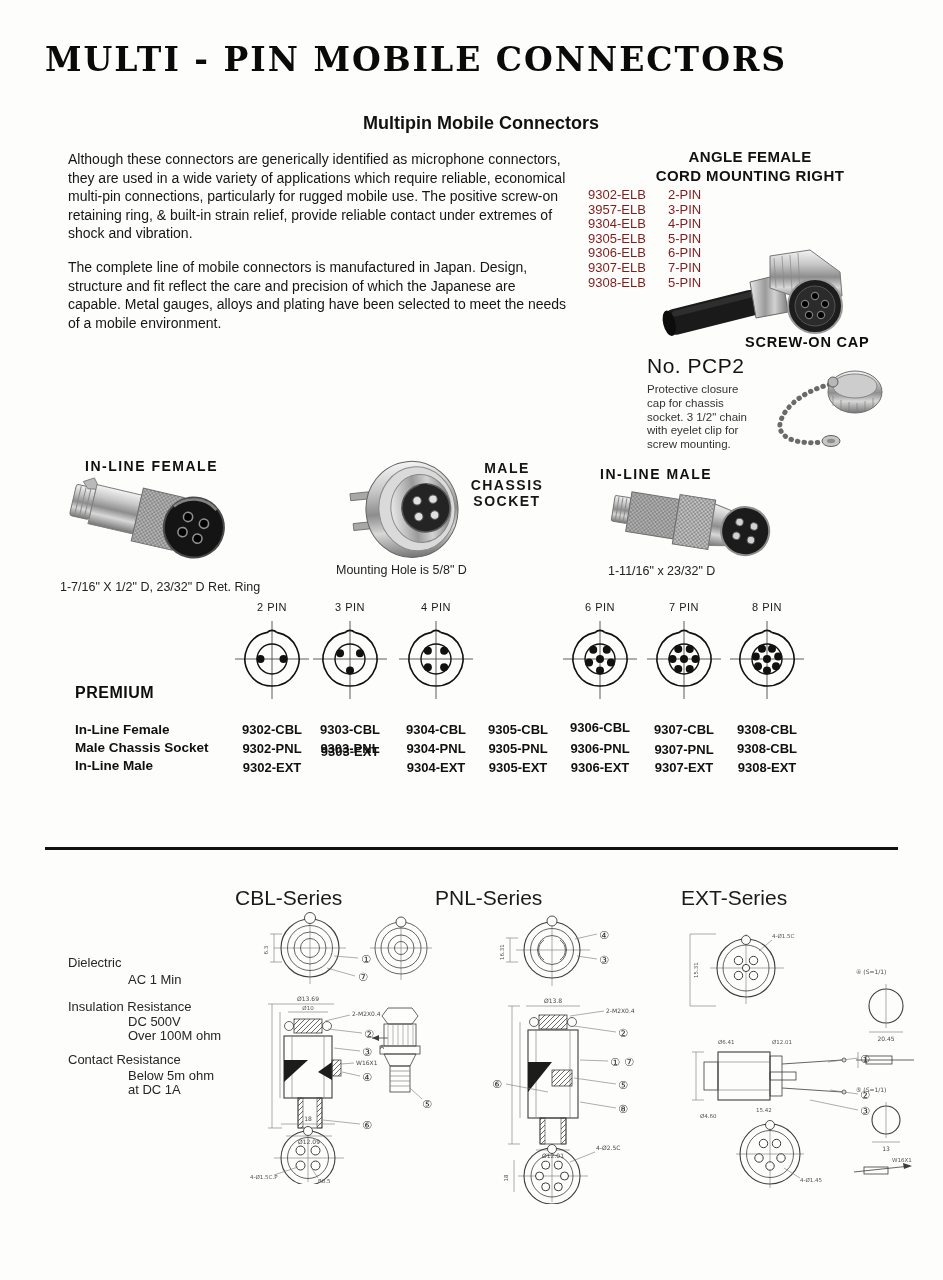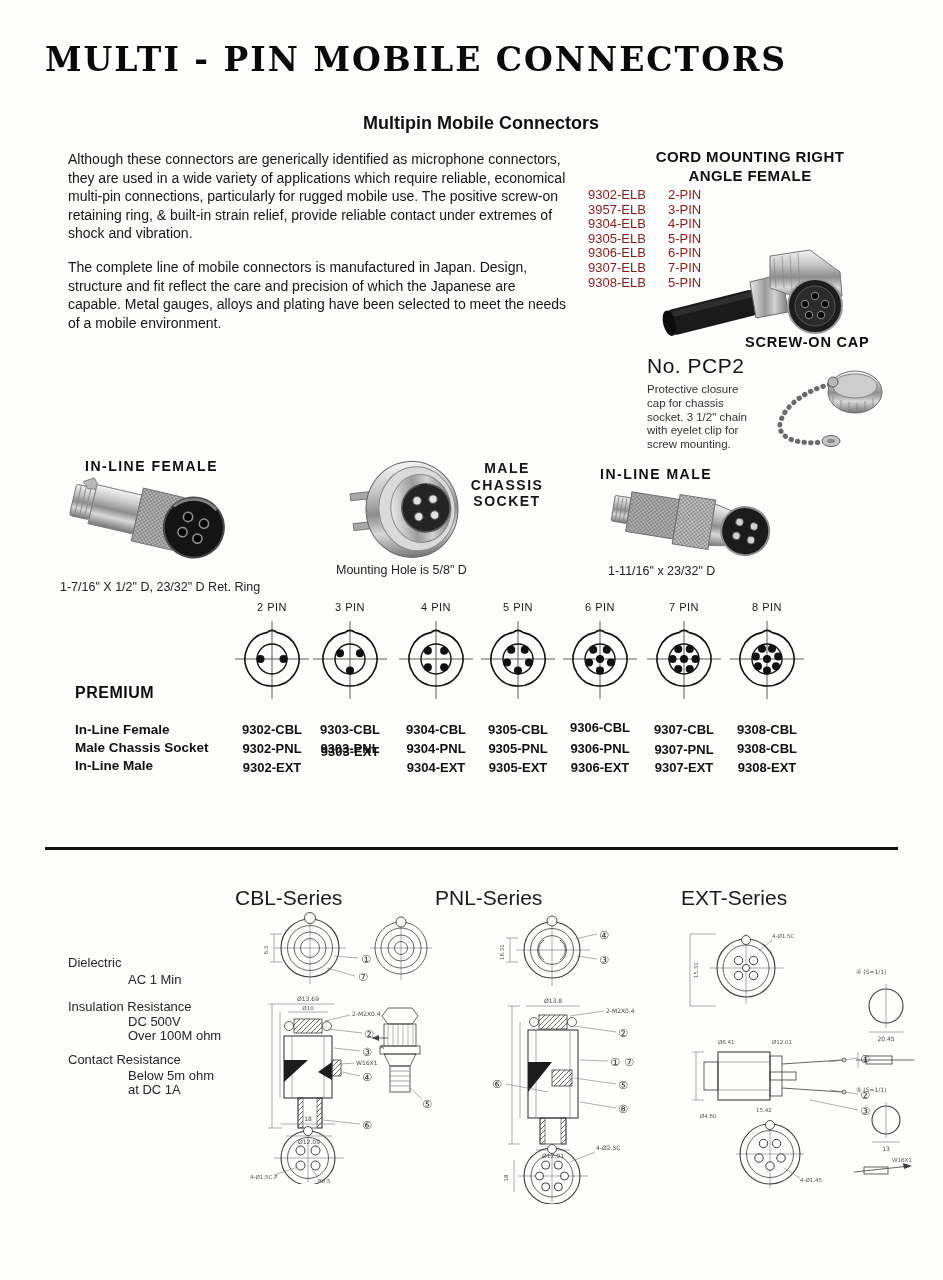--- a/index.html
+++ b/index.html
@@ -64,22 +64,22 @@
 
 <div class="page">
 
   <div class="abs title" style="left:45px;top:40px;">MULTI - PIN MOBILE CONNECTORS</div>
   <div class="abs subtitle" style="left:331px;top:113px;width:300px;">Multipin Mobile Connectors</div>
 
   <p class="abs intro" style="left:68px;top:150px;width:502px;">Although these connectors are generically identified as microphone connectors, they are used in a wide variety of applications which require reliable, economical multi-pin connections, particularly for rugged mobile use. The positive screw-on retaining ring, &amp; built-in strain relief, provide reliable contact under extremes of shock and vibration.</p>
   <p class="abs intro" style="left:68px;top:258px;width:502px;">The complete line of mobile connectors is manufactured in Japan.  Design, structure and fit reflect the care and precision of which the Japanese are capable. Metal gauges, alloys and plating have been selected to meet the needs of a mobile environment.</p>
 
   <div class="abs cord-heading" style="left:612px;top:147px;width:276px;">
+    <div>ANGLE FEMALE</div>
     <div>CORD MOUNTING RIGHT</div>
-    <div>ANGLE FEMALE</div>
   </div>
 
   <div class="abs" style="left:588px;top:188px;">
     <div class="elb-row">
         <span class="elb-part">9302-ELB</span>
         <span>2-PIN</span>
       </div>
     <div class="elb-row">
         <span class="elb-part">3957-ELB</span>
         <span>3-PIN</span>
@@ -250,34 +250,20 @@
       <div class="pin-label">4 PIN</div>
       <svg class="pin-svg" viewBox="-40 -42 80 84">
         <line x1="-37" y1="0" x2="37" y2="0" stroke="#4a4a4a" stroke-width="0.9"></line>
         <line x1="0" y1="-38" x2="0" y2="40" stroke="#4a4a4a" stroke-width="0.9"></line>
         <path d="M 4.69 -26.59 A 27 27 0 1 1 -4.69 -26.59 A 6.5 6.5 0 0 1 4.69 -26.59" fill="none" stroke="#111" stroke-width="1.6"></path>
         <circle cx="0" cy="0" r="15" fill="none" stroke="#111" stroke-width="1.4"></circle>
         <circle cx="8.13" cy="-8.13" r="4" fill="#111"></circle>
         <circle cx="8.13" cy="8.13" r="4" fill="#111"></circle>
         <circle cx="-8.13" cy="8.13" r="4" fill="#111"></circle>
         <circle cx="-8.13" cy="-8.13" r="4" fill="#111"></circle>
-      </svg>
-    </div>
-  <div class="pin-diagram" style="left:478px;">
-      <div class="pin-label">5 PIN</div>
-      <svg class="pin-svg" viewBox="-40 -42 80 84">
-        <line x1="-37" y1="0" x2="37" y2="0" stroke="#4a4a4a" stroke-width="0.9"></line>
-        <line x1="0" y1="-38" x2="0" y2="40" stroke="#4a4a4a" stroke-width="0.9"></line>
-        <path d="M 4.69 -26.59 A 27 27 0 1 1 -4.69 -26.59 A 6.5 6.5 0 0 1 4.69 -26.59" fill="none" stroke="#111" stroke-width="1.6"></path>
-        <circle cx="0" cy="0" r="15" fill="none" stroke="#111" stroke-width="1.4"></circle>
-        <circle cx="6.76" cy="-9.30" r="4" fill="#111"></circle>
-        <circle cx="10.94" cy="3.55" r="4" fill="#111"></circle>
-        <circle cx="0.00" cy="11.50" r="4" fill="#111"></circle>
-        <circle cx="-10.94" cy="3.55" r="4" fill="#111"></circle>
-        <circle cx="-6.76" cy="-9.30" r="4" fill="#111"></circle>
       </svg>
     </div>
   <div class="pin-diagram" style="left:560px;">
       <div class="pin-label">6 PIN</div>
       <svg class="pin-svg" viewBox="-40 -42 80 84">
         <line x1="-37" y1="0" x2="37" y2="0" stroke="#4a4a4a" stroke-width="0.9"></line>
         <line x1="0" y1="-38" x2="0" y2="40" stroke="#4a4a4a" stroke-width="0.9"></line>
         <path d="M 4.69 -26.59 A 27 27 0 1 1 -4.69 -26.59 A 6.5 6.5 0 0 1 4.69 -26.59" fill="none" stroke="#111" stroke-width="1.6"></path>
         <circle cx="0" cy="0" r="15" fill="none" stroke="#111" stroke-width="1.4"></circle>
         <circle cx="6.76" cy="-9.30" r="4" fill="#111"></circle>

